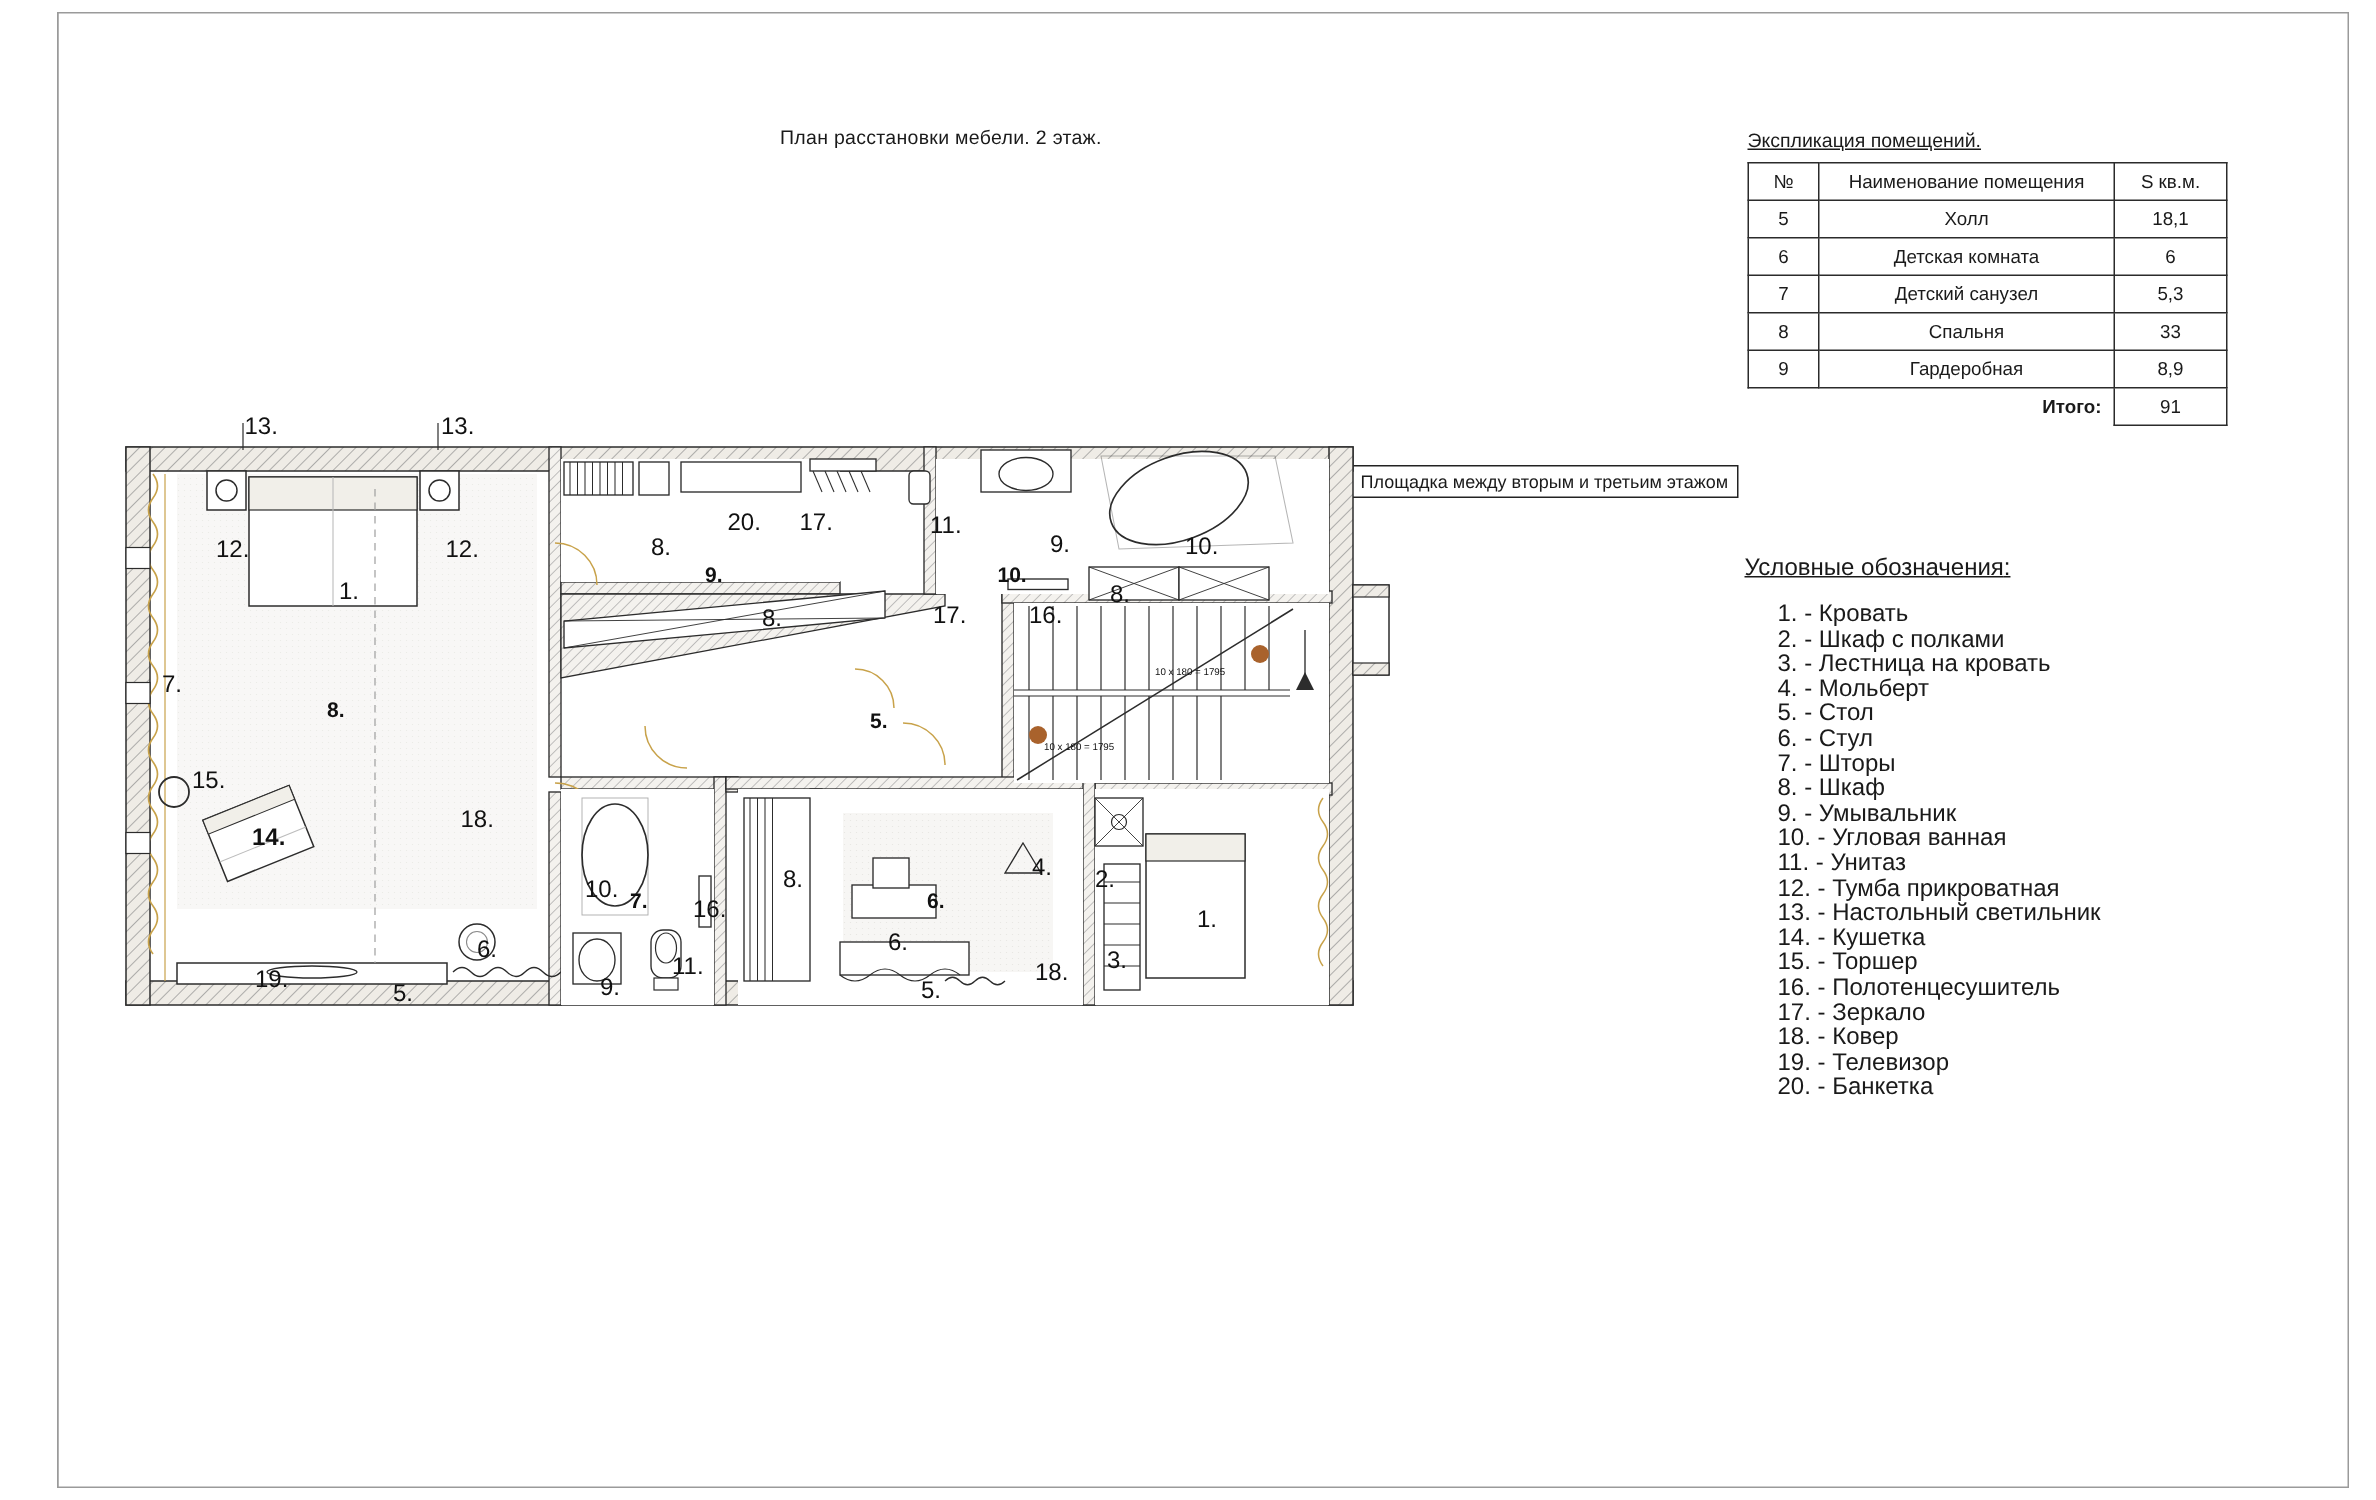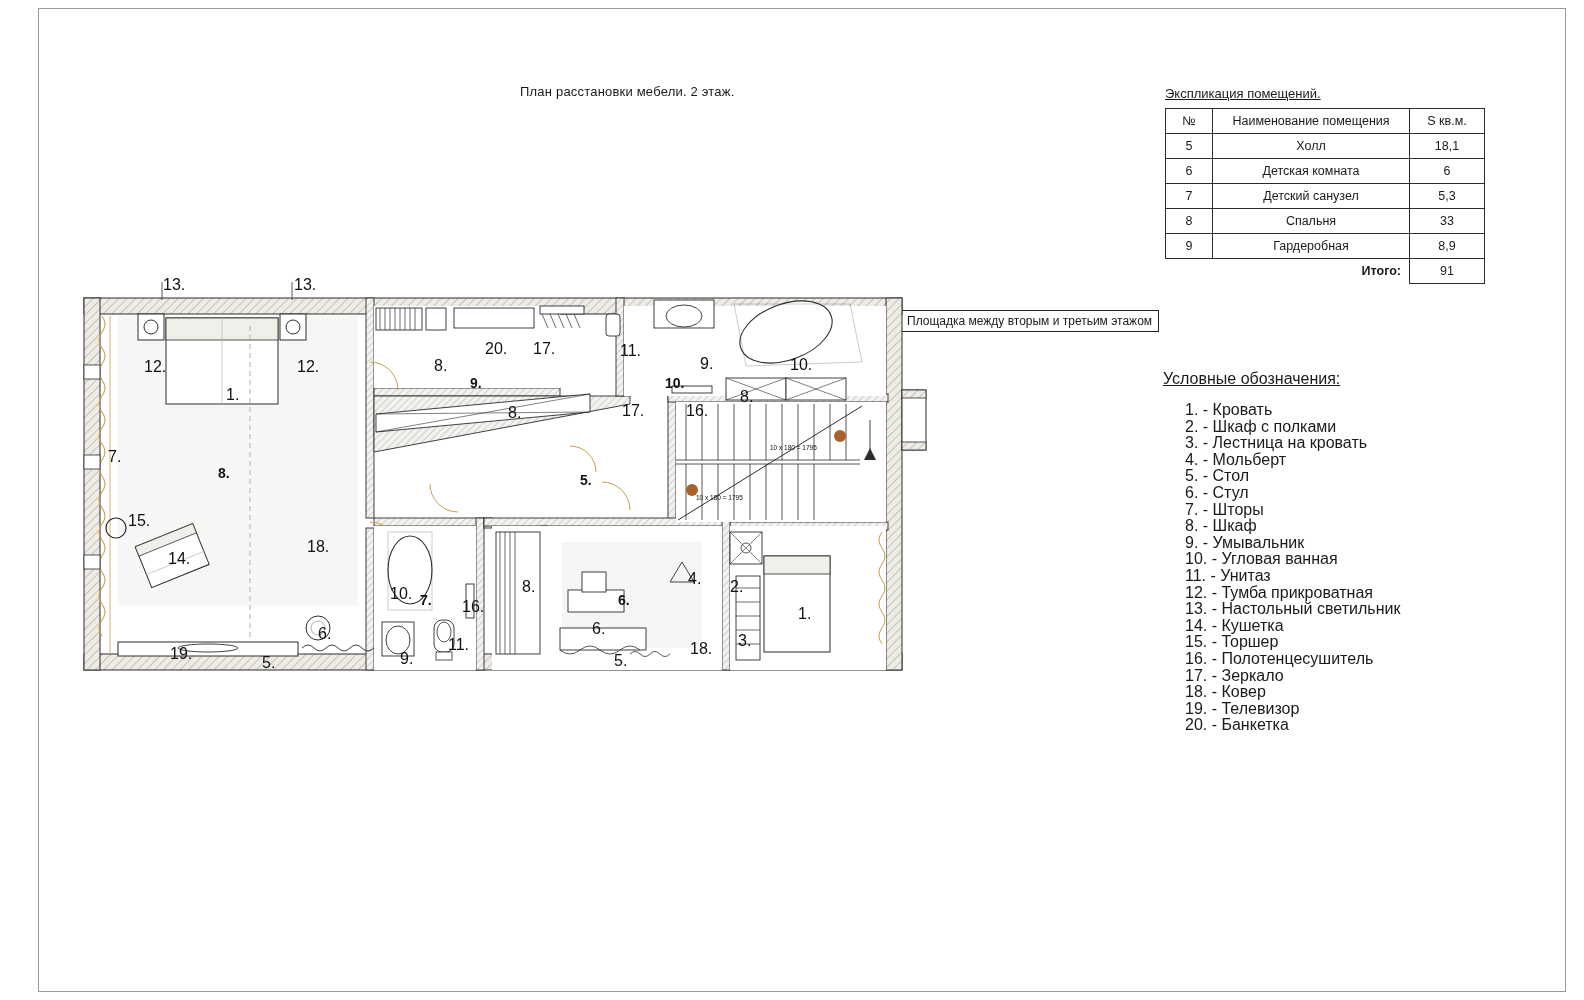--- a/index.html
+++ b/index.html
@@ -478,21 +478,21 @@
 <div class="lbl" style="left:485px; top:340px;">20.</div>
 <div class="lbl" style="left:533px; top:340px;">17.</div>
 <div class="lbl" style="left:620px; top:342px;">11.</div>
 <div class="lbl" style="left:700px; top:355px;">9.</div>
 <div class="lbl" style="left:790px; top:356px;">10.</div>
 <div class="lbl" style="left:508px; top:404px;">8.</div>
 <div class="lbl" style="left:622px; top:402px;">17.</div>
 <div class="lbl" style="left:686px; top:402px;">16.</div>
 <div class="lbl" style="left:740px; top:388px;">8.</div>
 <div class="lbl" style="left:128px; top:512px;">15.</div>
-<div class="lbl" style="left:168px; top:550px;">14.</div>
+<div class="lbl" style="left:168px; top:550px;font-weight:bold;">14.</div>
 <div class="lbl" style="left:307px; top:538px;">18.</div>
 <div class="lbl" style="left:390px; top:585px;">10.</div>
 <div class="lbl" style="left:462px; top:598px;">16.</div>
 <div class="lbl" style="left:522px; top:578px;">8.</div>
 <div class="lbl" style="left:688px; top:570px;">4.</div>
 <div class="lbl" style="left:730px; top:578px;">2.</div>
 <div class="lbl" style="left:798px; top:605px;">1.</div>
 <div class="lbl" style="left:318px; top:625px;">6.</div>
 <div class="lbl" style="left:400px; top:650px;">9.</div>
 <div class="lbl" style="left:448px; top:636px;">11.</div>

